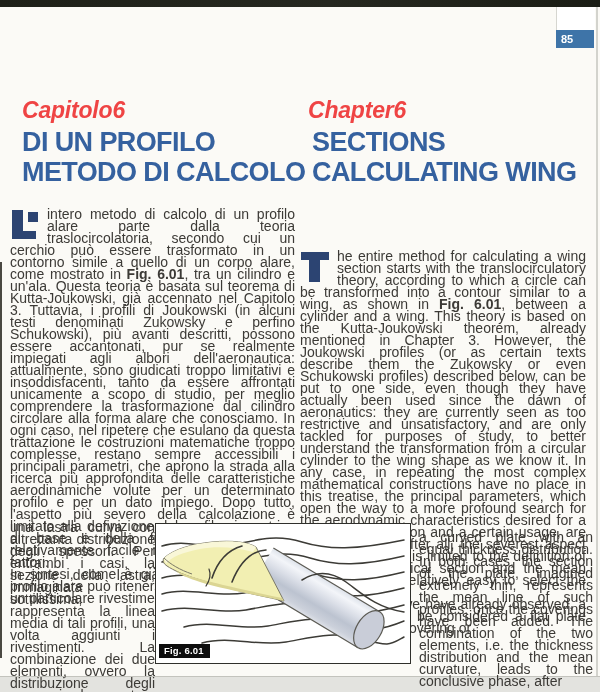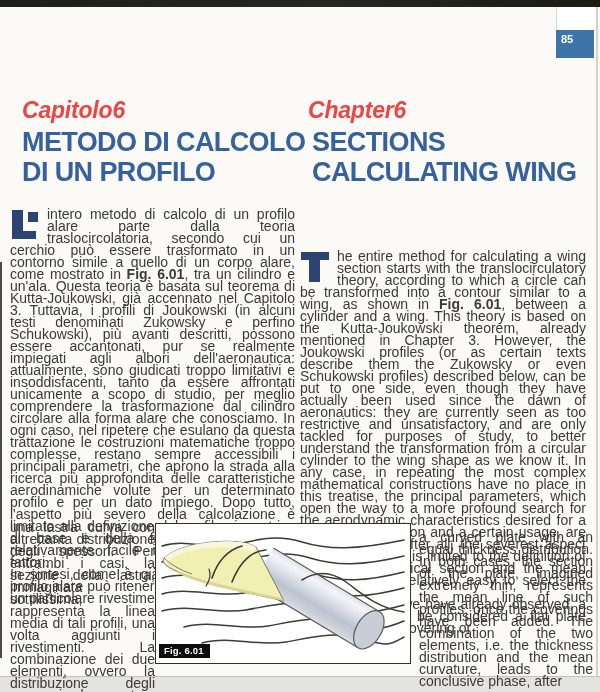--- a/index.html
+++ b/index.html
@@ -10,21 +10,21 @@
     color:#3c3a36;
   }
   .abs{position:absolute;}
   
   .top-bar{left:0;top:0;width:600px;height:7px;background:linear-gradient(90deg,#1e2018,#262820 55%,#1b1d15);}
   .right-edge{left:596px;top:7px;width:2px;height:669px;background:#d3d3cd;}
   .left-edge{left:0;top:262px;width:2px;height:396px;background:#4a4942;}
   .bottom-strip{left:0;top:676px;width:600px;height:16px;background:#e3e3df;border-top:1px solid #c3c3bd;}
   
   .tab-white{left:556px;top:7px;width:38px;height:23px;background:#ffffff;border-left:1px solid #d6d6d0;}
-  .page-num{left:556px;top:30px;width:38px;height:28px;background:#3e74a8;color:#fff;
+  .page-num{left:556px;top:30px;width:38px;height:18px;background:#3e74a8;color:#fff;
     font-size:11px;font-weight:bold;line-height:18px;padding-left:5px;box-sizing:border-box;}
   
   .chapter{font-size:23px;font-style:italic;font-weight:bold;color:#ef4444;letter-spacing:-0.2px;}
   .chapter-left{left:22px;top:97px;}
   .chapter-right{left:308px;top:97px;}
   .big-title{font-size:27px;font-weight:bold;color:#35619f;letter-spacing:-0.6px;line-height:30px;white-space:nowrap;}
   .title-left{left:22px;top:127px;}
   .title-right{left:312px;top:127px;}
   
   .bodytext{font-size:14px;line-height:12px;text-align:justify;color:#3c3a36;}
@@ -48,22 +48,22 @@
 
 <div class="abs top-bar"></div>
 <div class="abs right-edge"></div>
 <div class="abs left-edge"></div>
 <div class="abs bottom-strip"></div>
 <div class="abs tab-white"></div>
 <div class="abs page-num">85</div>
 
 <div class="abs chapter chapter-left">Capitolo6</div>
 <div class="abs big-title title-left">
+  <div>DI UN PROFILO</div>
   <div>METODO DI CALCOLO</div>
-  <div>DI UN PROFILO</div>
 </div>
 
 <div class="abs chapter chapter-right">Chapter6</div>
 <div class="abs big-title title-right">
   <div>SECTIONS</div>
   <div>CALCULATING WING</div>
 </div>
 
 <div class="abs bodytext left-body">
   <span class="dropcap">

